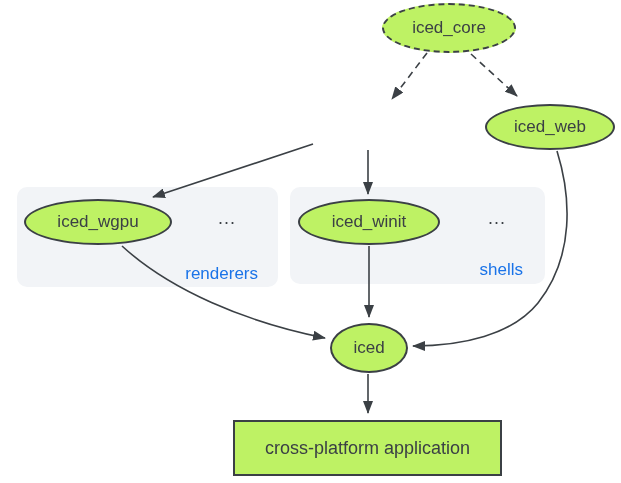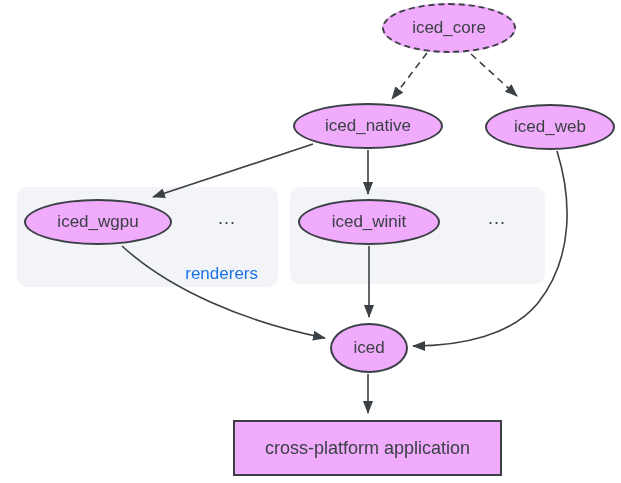--- a/index.html
+++ b/index.html
@@ -23,21 +23,21 @@
     width: 621px; height: 483px;
     z-index: 2;
   }
   .edge { fill: none; stroke: #3b4045; stroke-width: 1.6px; }
   .edge.dashed { stroke-dasharray: 7 5; }
   .node {
     position: absolute;
     display: flex;
     align-items: center;
     justify-content: center;
-    background: #f0abfc;
+    background: #bef264;
     border: 2px solid #3b4045;
     box-sizing: border-box;
     color: #3b4045;
     font-size: 17px;
     z-index: 3;
     white-space: nowrap;
   }
   .node.ellipse { border-radius: 50%; }
   .node.dashed { border-style: dashed; }
   .node.box { border-radius: 0; font-size: 18px; }
@@ -76,43 +76,41 @@
 
 <div class="canvas">
 
   <div class="group" id="g-renderers"></div>
   <div class="group" id="g-shells"></div>
 
   <div class="ellipsis" id="e-renderers">...</div>
   <div class="ellipsis" id="e-shells">...</div>
 
   <div class="group-label" id="l-renderers">renderers</div>
+  <div class="group-label" id="l-shells">shells</div>
 
   <svg class="edges" viewBox="0 0 621 483">
     <defs>
       <marker id="arrow" markerUnits="userSpaceOnUse" markerWidth="14" markerHeight="10" refX="12" refY="5" orient="auto">
         <path d="M0,0 L13,5 L0,10 Z" fill="#3b4045"></path>
       </marker>
     </defs>
     <path class="edge dashed" d="M 427,53 L 392,99" marker-end="url(#arrow)"></path>
     <path class="edge dashed" d="M 471,54 L 517,96" marker-end="url(#arrow)"></path>
     <path class="edge" d="M 313,144 L 153,197" marker-end="url(#arrow)"></path>
     <path class="edge" d="M 368,150 L 368,194" marker-end="url(#arrow)"></path>
     <path class="edge" d="M 122,246 C 170,290 245,322 325,338" marker-end="url(#arrow)"></path>
     <path class="edge" d="M 369,246 L 369,317" marker-end="url(#arrow)"></path>
     <path class="edge" d="M 557,151 C 571,196 575,256 538,303 C 512,335 462,346 413,346" marker-end="url(#arrow)"></path>
     <path class="edge" d="M 368,374 L 368,413" marker-end="url(#arrow)"></path>
   </svg>
 
   <div class="node ellipse dashed" id="n-core">
     <span>iced_core</span>
   </div>
-  <div class="node ellipse" id="n-native">
-    <span>iced_native</span>
-  </div>
   <div class="node ellipse" id="n-wgpu">
     <span>iced_wgpu</span>
   </div>
   <div class="node ellipse" id="n-web">
     <span>iced_web</span>
   </div>
   <div class="node ellipse" id="n-winit">
     <span>iced_winit</span>
   </div>
   <div class="node box" id="n-app">

